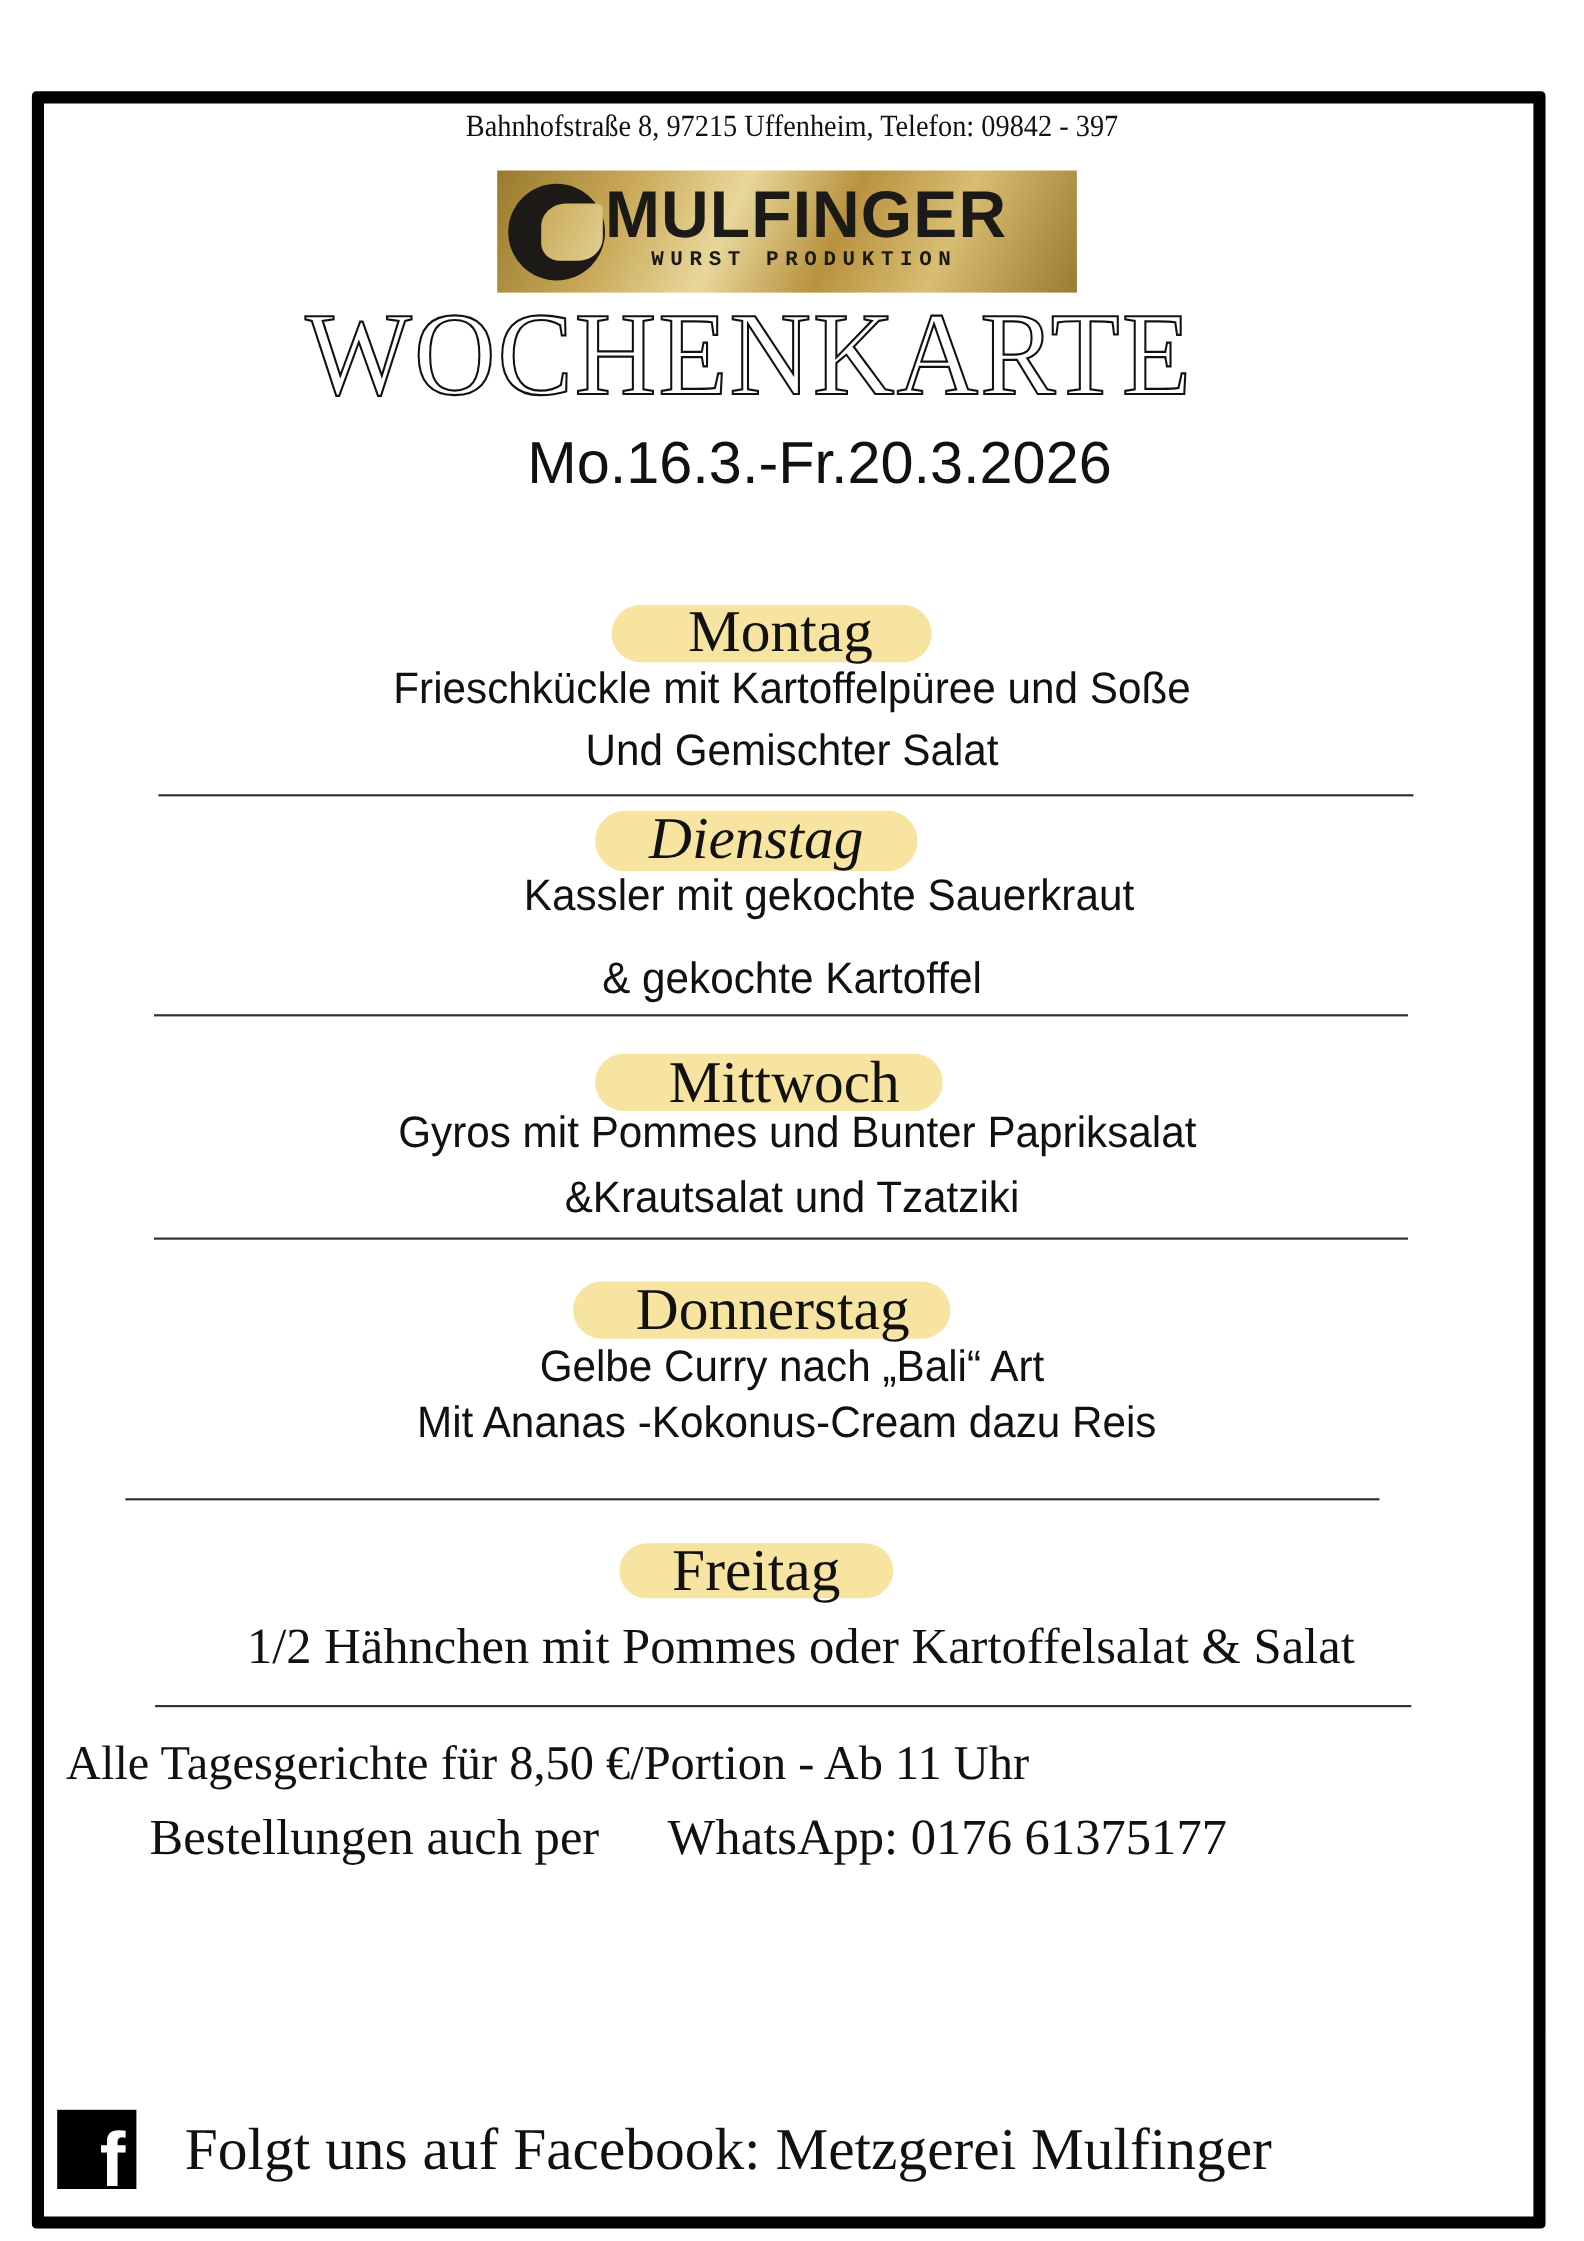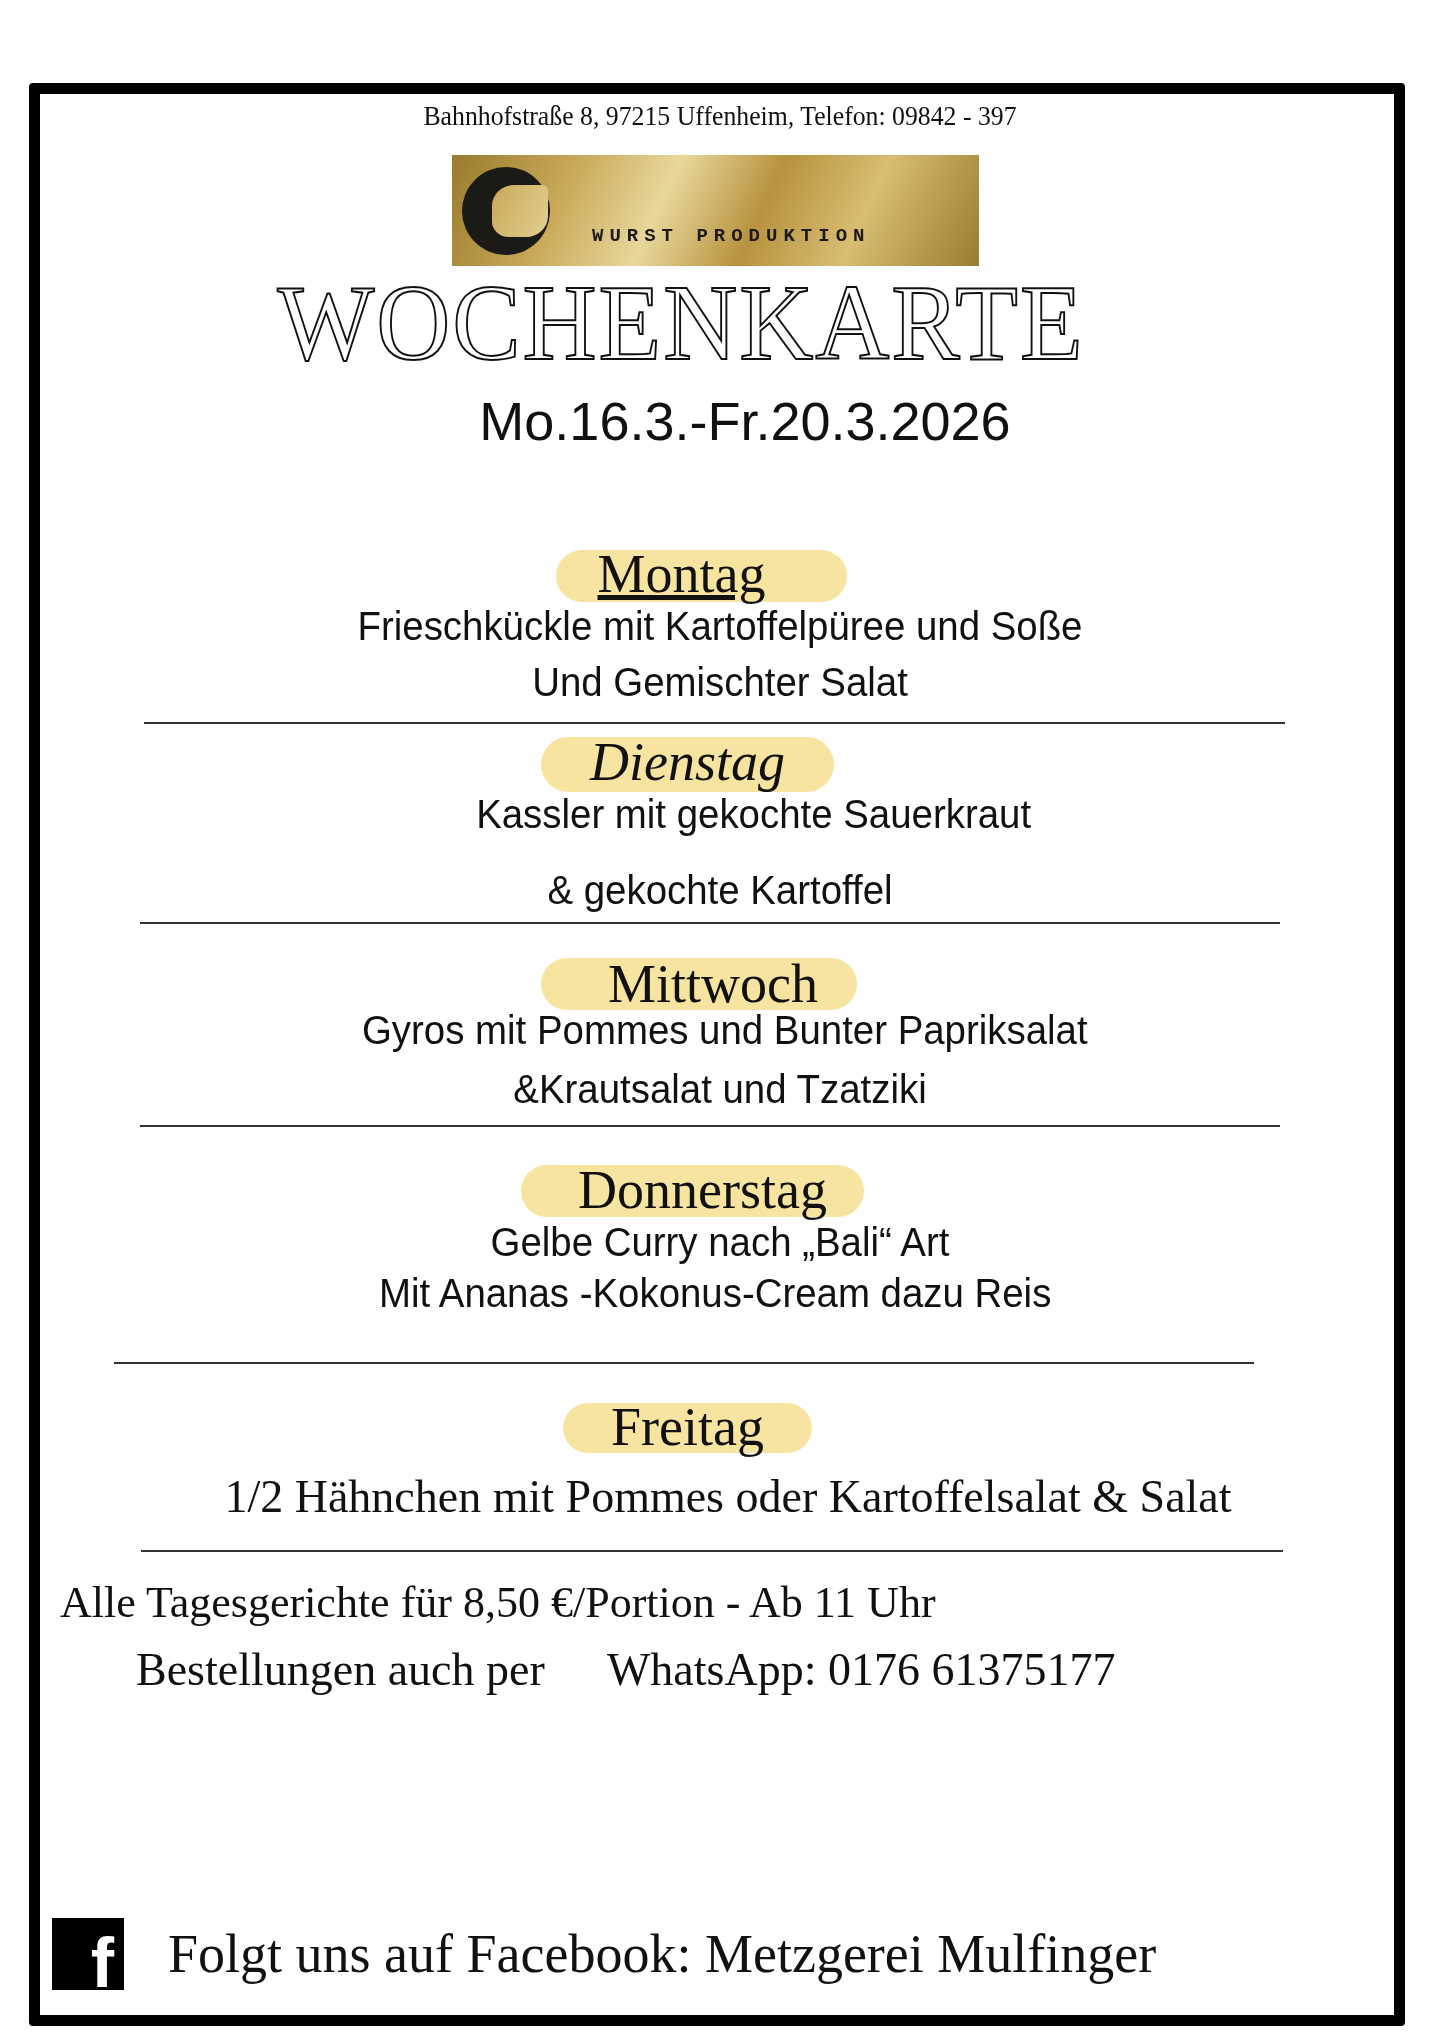--- a/index.html
+++ b/index.html
@@ -30,28 +30,29 @@
 </style>
 </head>
 <body>
 
 <div class="frame"></div>
 
 <div class="abs center serif address">Bahnhofstraße 8, 97215 Uffenheim, Telefon: 09842 - 397</div>
 
 <div class="abs logo">
   <div class="logo-mark"></div>
+  <div class="logo-name">MULFINGER</div>
   <div class="logo-sub">WURST PRODUKTION</div>
 </div>
 
 <div class="abs serif title">WOCHENKARTE</div>
 <div class="abs sans date">Mo.16.3.-Fr.20.3.2026</div>
 
 <div class="pill" style="left:556px;top:550px;width:291px;height:52px;"></div>
-<div class="day serif" style="left:536px;top:544px;width:291px;text-decoration:underline;">Montag</div>
+<div class="day serif" style="left:564px;top:544px;width:291px;">Montag</div>
 <div class="dish sans" style="top:603px;">Frieschkückle mit Kartoffelpüree und Soße</div>
 <div class="dish sans" style="top:659px;">Und Gemischter Salat</div>
 <div class="divider" style="left:144px;width:1141px;top:722px;"></div>
 
 <div class="pill" style="left:541px;top:737px;width:293px;height:55px;"></div>
 <div class="day serif" style="left:541px;top:732px;width:293px;font-style:italic;">Dienstag</div>
 <div class="dish sans" style="top:791px;padding-left:70px;box-sizing:border-box;">Kassler mit gekochte Sauerkraut</div>
 <div class="dish sans" style="top:867px;">&amp; gekochte Kartoffel</div>
 <div class="divider" style="left:140px;width:1140px;top:922px;"></div>
 

